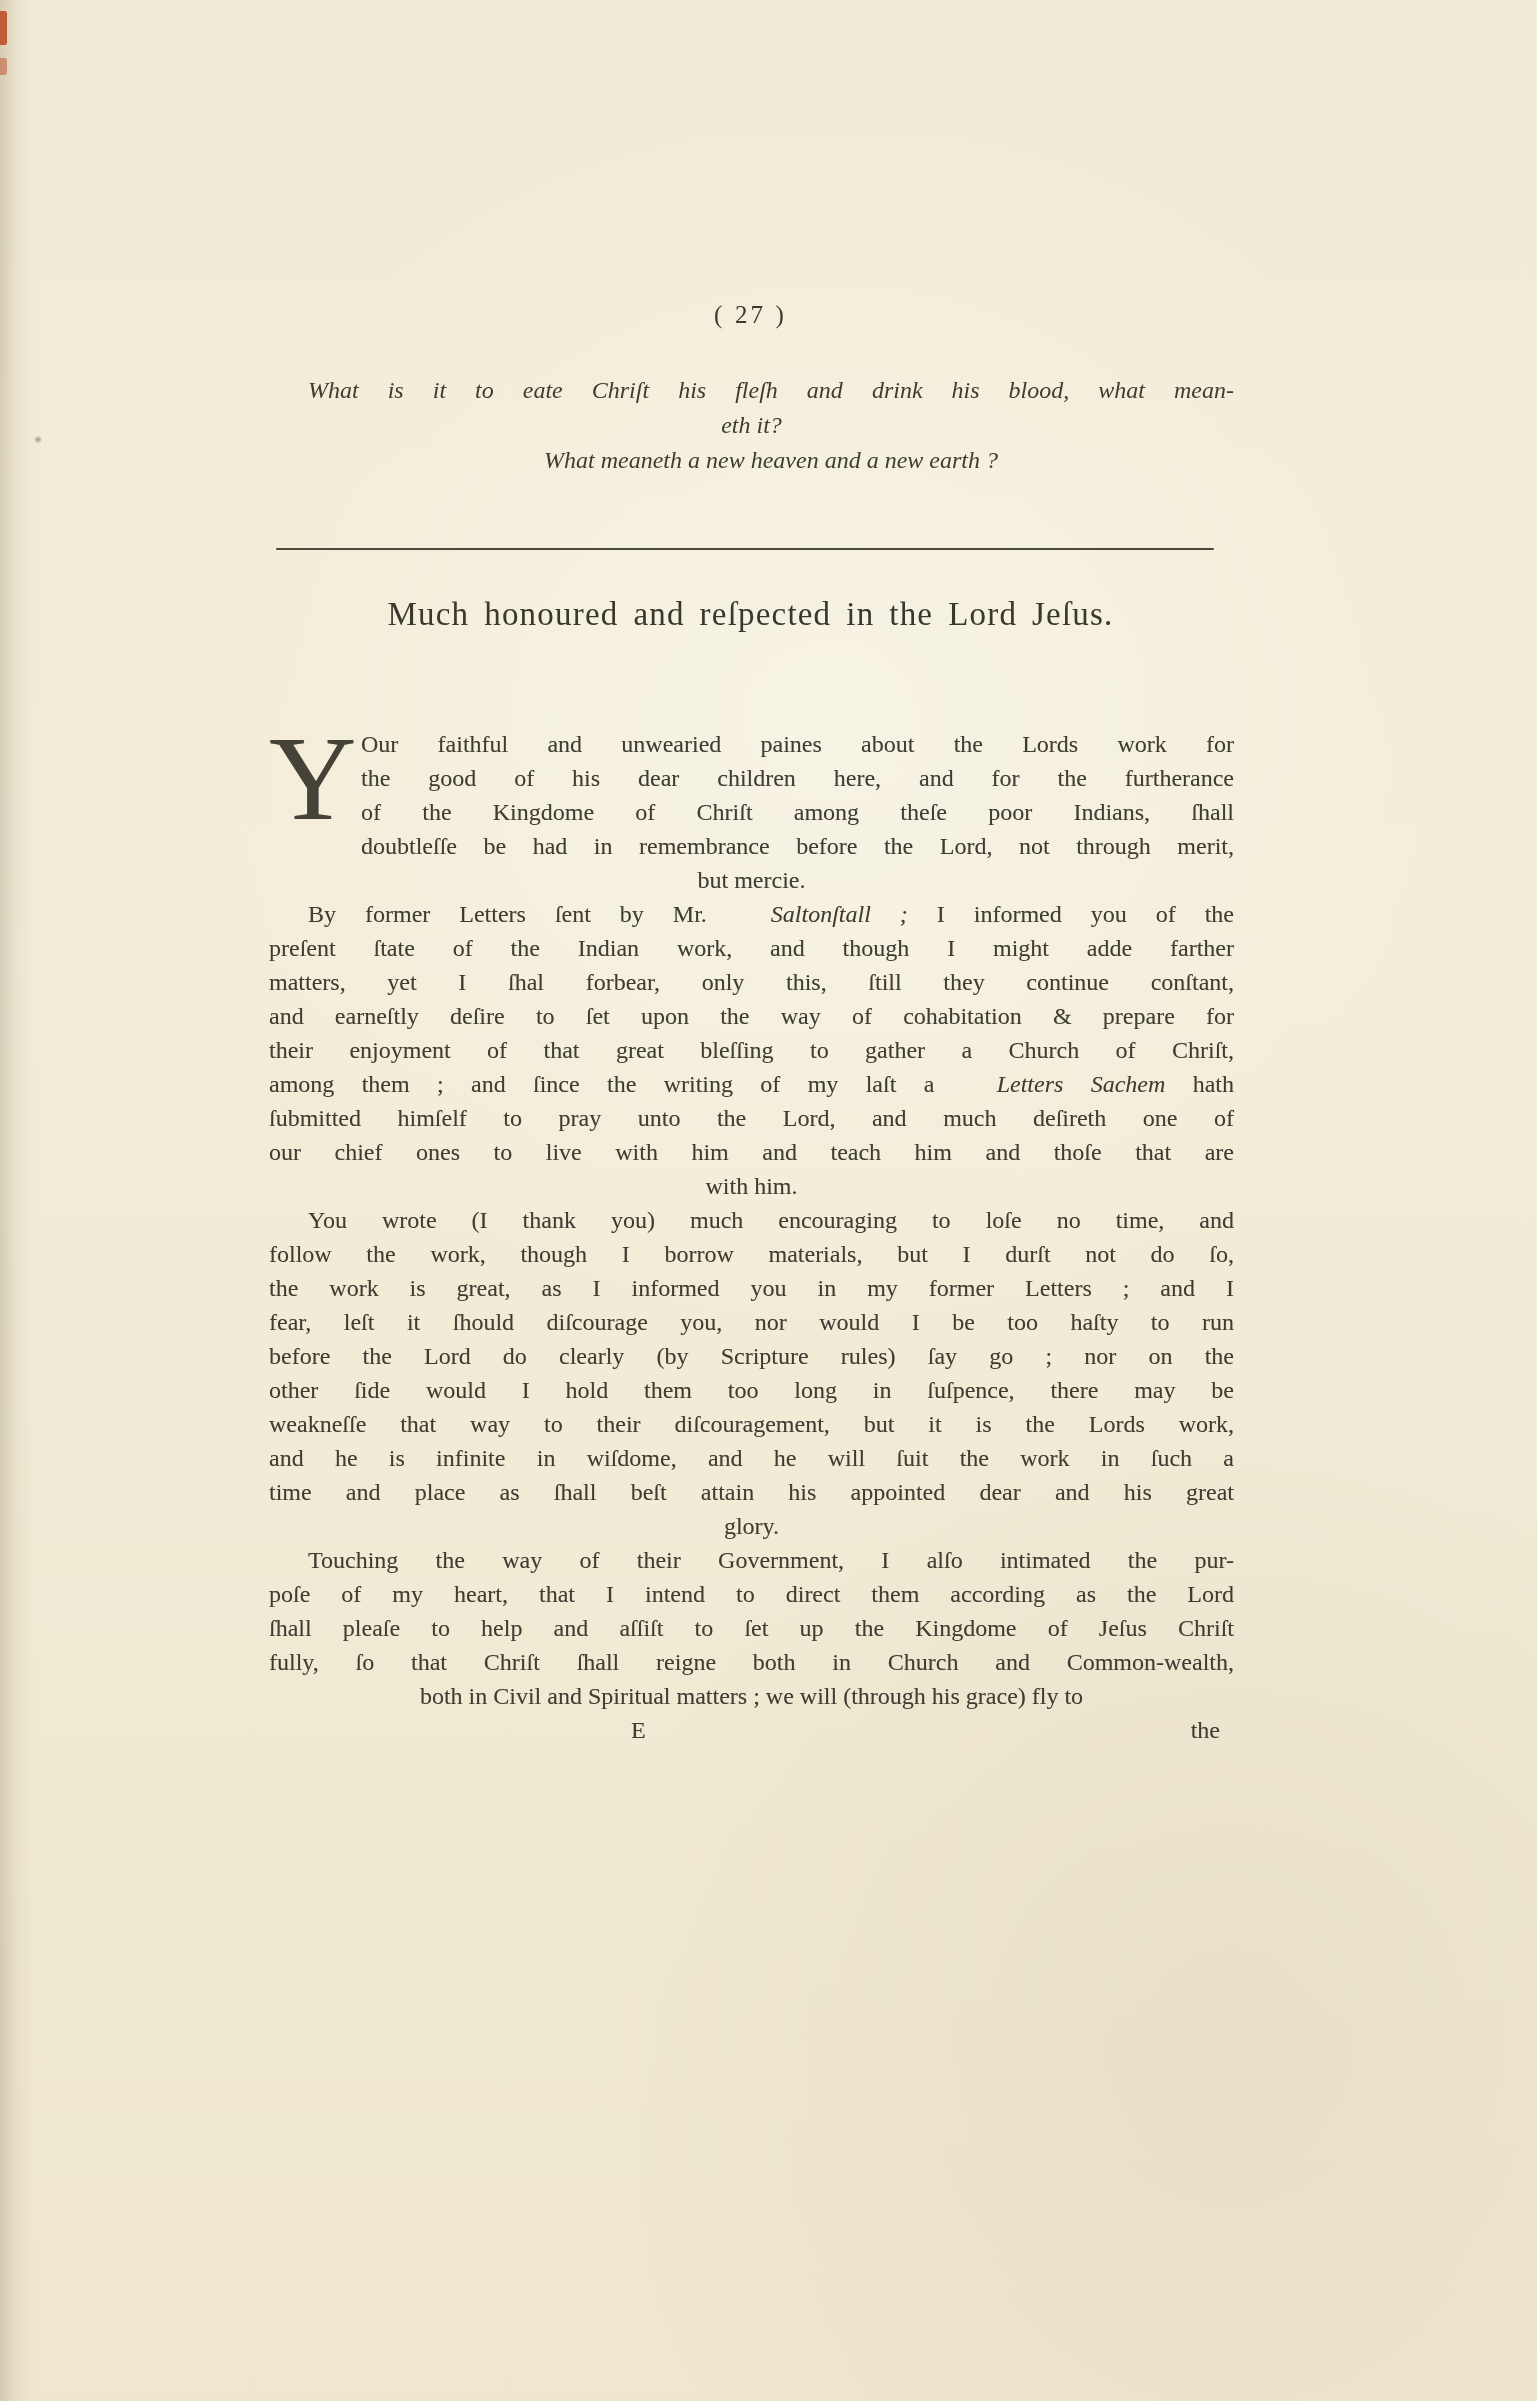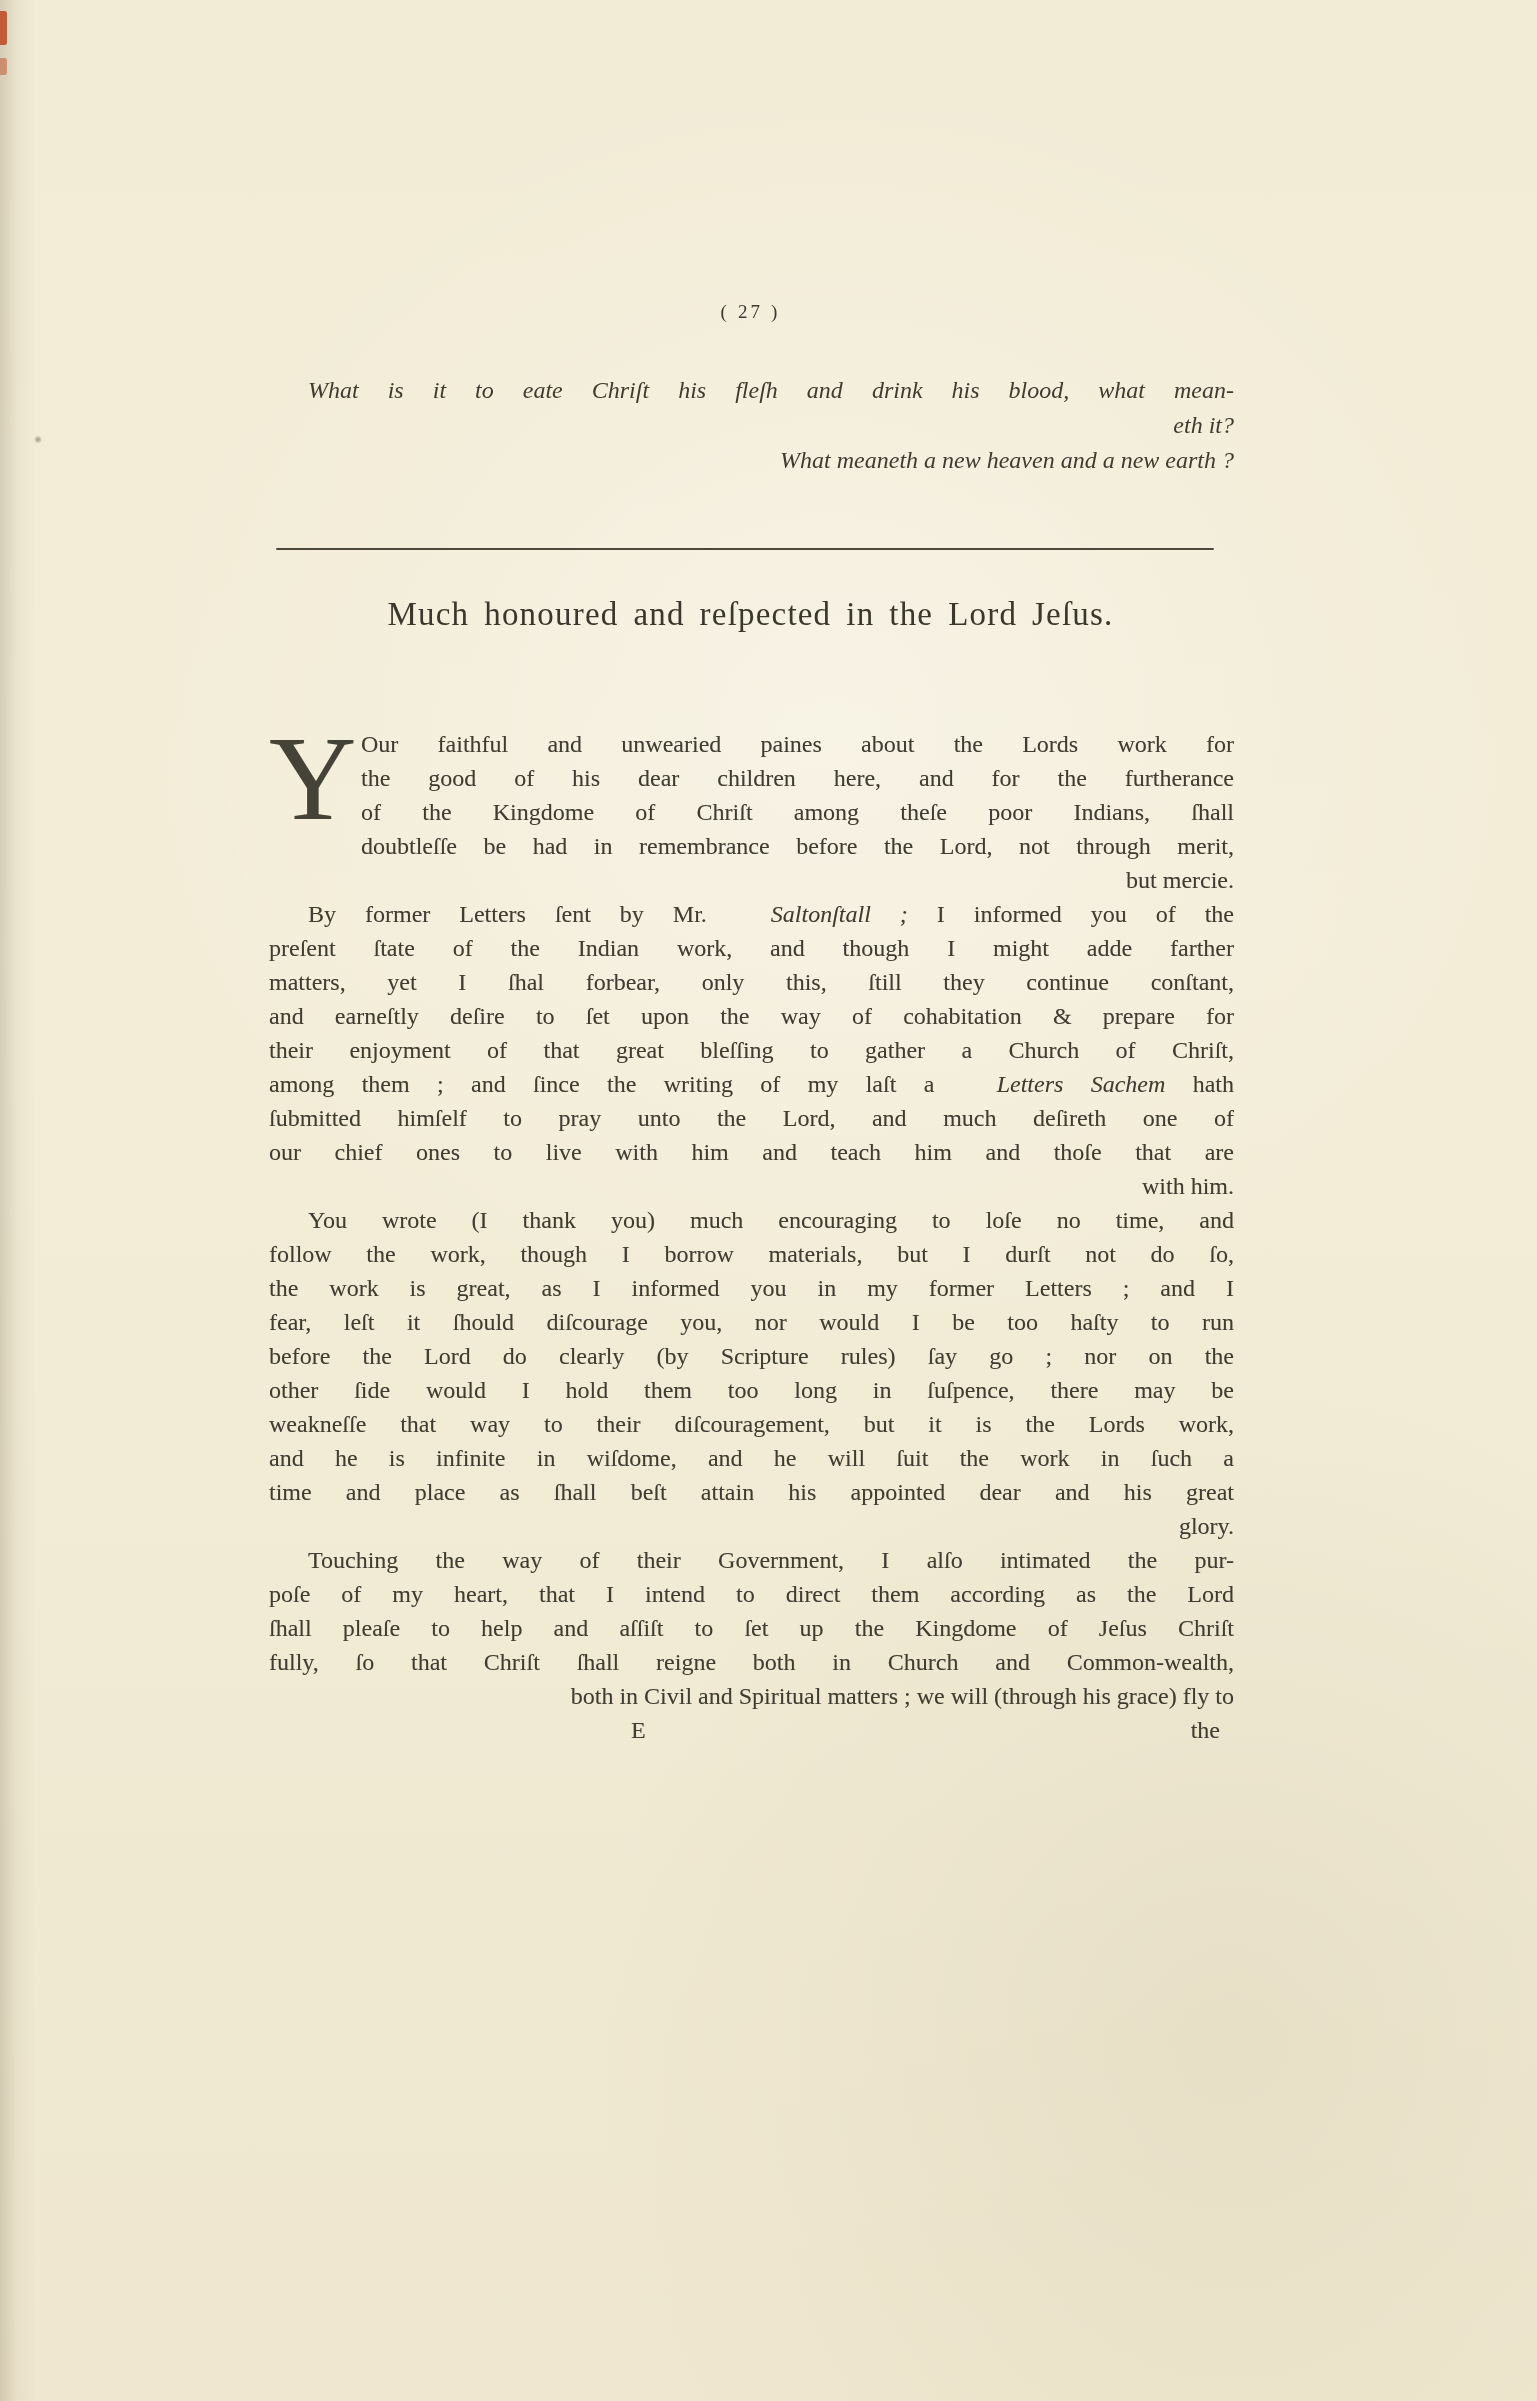--- a/index.html
+++ b/index.html
@@ -13,30 +13,30 @@
     color:#3f3c32;
   }
   .gutter{position:absolute;left:0;top:0;bottom:0;width:36px;
     background:linear-gradient(90deg, rgba(95,80,50,0.20), rgba(95,80,50,0.06) 45%, rgba(95,80,50,0) 100%);}
   .edge-mark{position:absolute;left:0;width:7px;background:#bf4e2a;border-radius:0 2.3px 2.3px 0;}
   .edge-mark.m1{top:11px;height:34px;opacity:.9;}
   .edge-mark.m2{top:58px;height:17px;opacity:.5;}
   .speck{position:absolute;left:34px;top:435px;width:7.8px;height:8.6px;border-radius:50%;
     background:radial-gradient(circle, rgba(70,60,45,0.5), rgba(70,60,45,0) 70%);}
   .pagenum{position:absolute;top:301px;left:269px;width:963px;text-align:center;
-    font-size:19px;letter-spacing:3.1px;color:#3c3a30;}
+    font-size:25px;letter-spacing:3.1px;color:#3c3a30;}
   .questions{position:absolute;top:373px;left:269px;width:965px;
     font-style:italic;font-size:24px;line-height:35px;color:#3e3b31;}
   .rule{position:absolute;top:548px;left:276px;width:938px;height:2.3px;background:#4b483c;border-radius:1.6px;}
   .salutation{position:absolute;top:596px;left:269px;width:963px;text-align:center;
     font-size:33px;letter-spacing:1.2px;word-spacing:5.5px;color:#3a372d;}
   .bodytext{position:absolute;top:727px;left:269px;width:965px;font-size:24px;line-height:34px;
     text-shadow:0.2px 0.2px 0 rgba(70,65,50,0.25);}
   .dropcap{float:left;width:92px;height:103px;font-size:121px;line-height:103px;color:#454237;}
-  .line{text-align:right;}
+  .line{text-align:center;}
   .line.fill{text-align:justify;text-align-last:justify;}
   .line.indent{padding-left:39px;}
   em{font-style:italic;margin-left:35px;}
   .sigline{position:relative;height:34px;line-height:34px;}
   .sig{position:absolute;left:362px;}
   .catch{position:absolute;right:14px;}
 </style>
 </head>
 <body>
 

